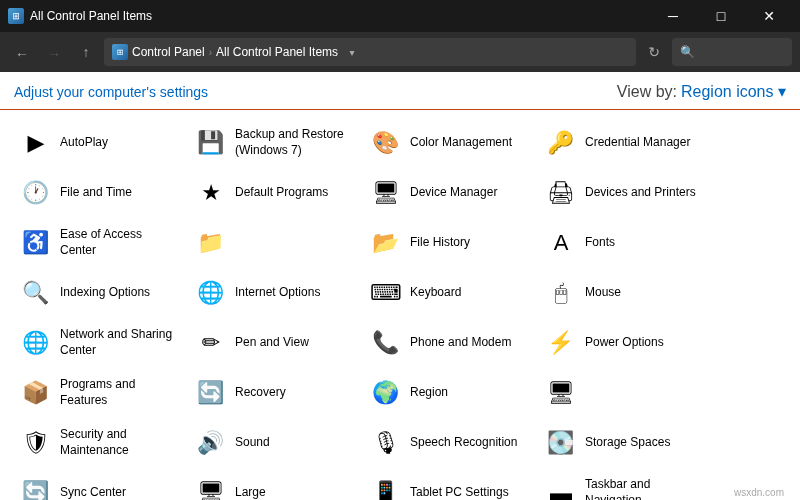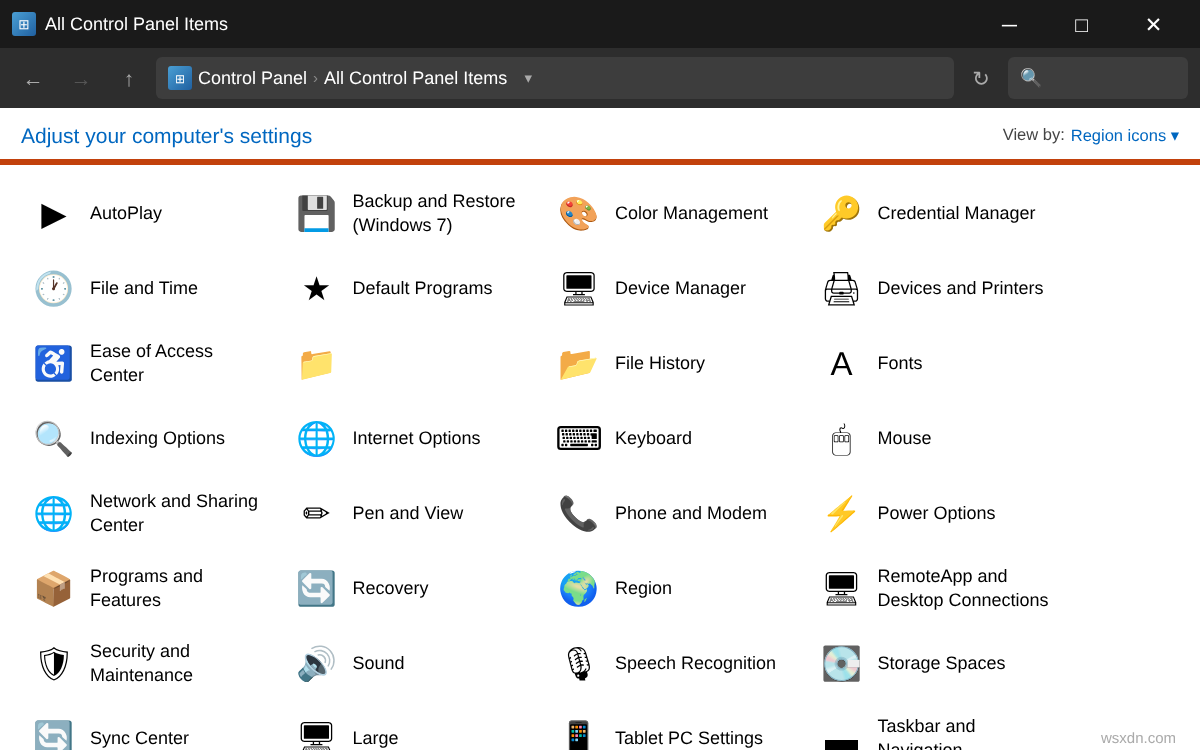--- a/index.html
+++ b/index.html
@@ -124,32 +124,32 @@
       height: calc(500px - 72px);
       background: white;
       display: flex;
       flex-direction: column;
     }
     .content-header {
       padding: 10px 14px 8px 14px;
       display: flex;
       justify-content: space-between;
       align-items: center;
-      border-bottom: 4px solid #c2410c;
+      border-bottom: 1px solid #c2410c;
     }
     .content-header-title {
       color: #0067c0;
       font-size: 14px;
     }
     .view-by {
       display: flex;
-      align-items: flex-start;
+      align-items: flex-end;
       gap: 4px;
       color: #444;
-      font-size: 11px;
+      font-size: 16px;
     }
     .view-by-link {
       color: #0067c0;
       cursor: pointer;
       text-decoration: none;
     }
 
     
     .items-area {
       flex: 1;
@@ -329,21 +329,20 @@
       <div class="cp-item">
     <div class="cp-icon" style="font-size:22px;">🔄</div>
     <span class="cp-label">Recovery</span>
   </div>
       <div class="cp-item">
     <div class="cp-icon" style="font-size:22px;">🌍</div>
     <span class="cp-label">Region</span>
   </div>
       <div class="cp-item">
     <div class="cp-icon" style="font-size:22px;">🖥</div>
-    <span class="cp-label">RemoteApp and Desktop Connections</span>
   </div>
       <div class="cp-item">
     <div class="cp-icon" style="font-size:22px;">🛡</div>
     <span class="cp-label">Security and Maintenance</span>
   </div>
       <div class="cp-item">
     <div class="cp-icon" style="font-size:22px;">🔊</div>
     <span class="cp-label">Sound</span>
   </div>
       <div class="cp-item">

